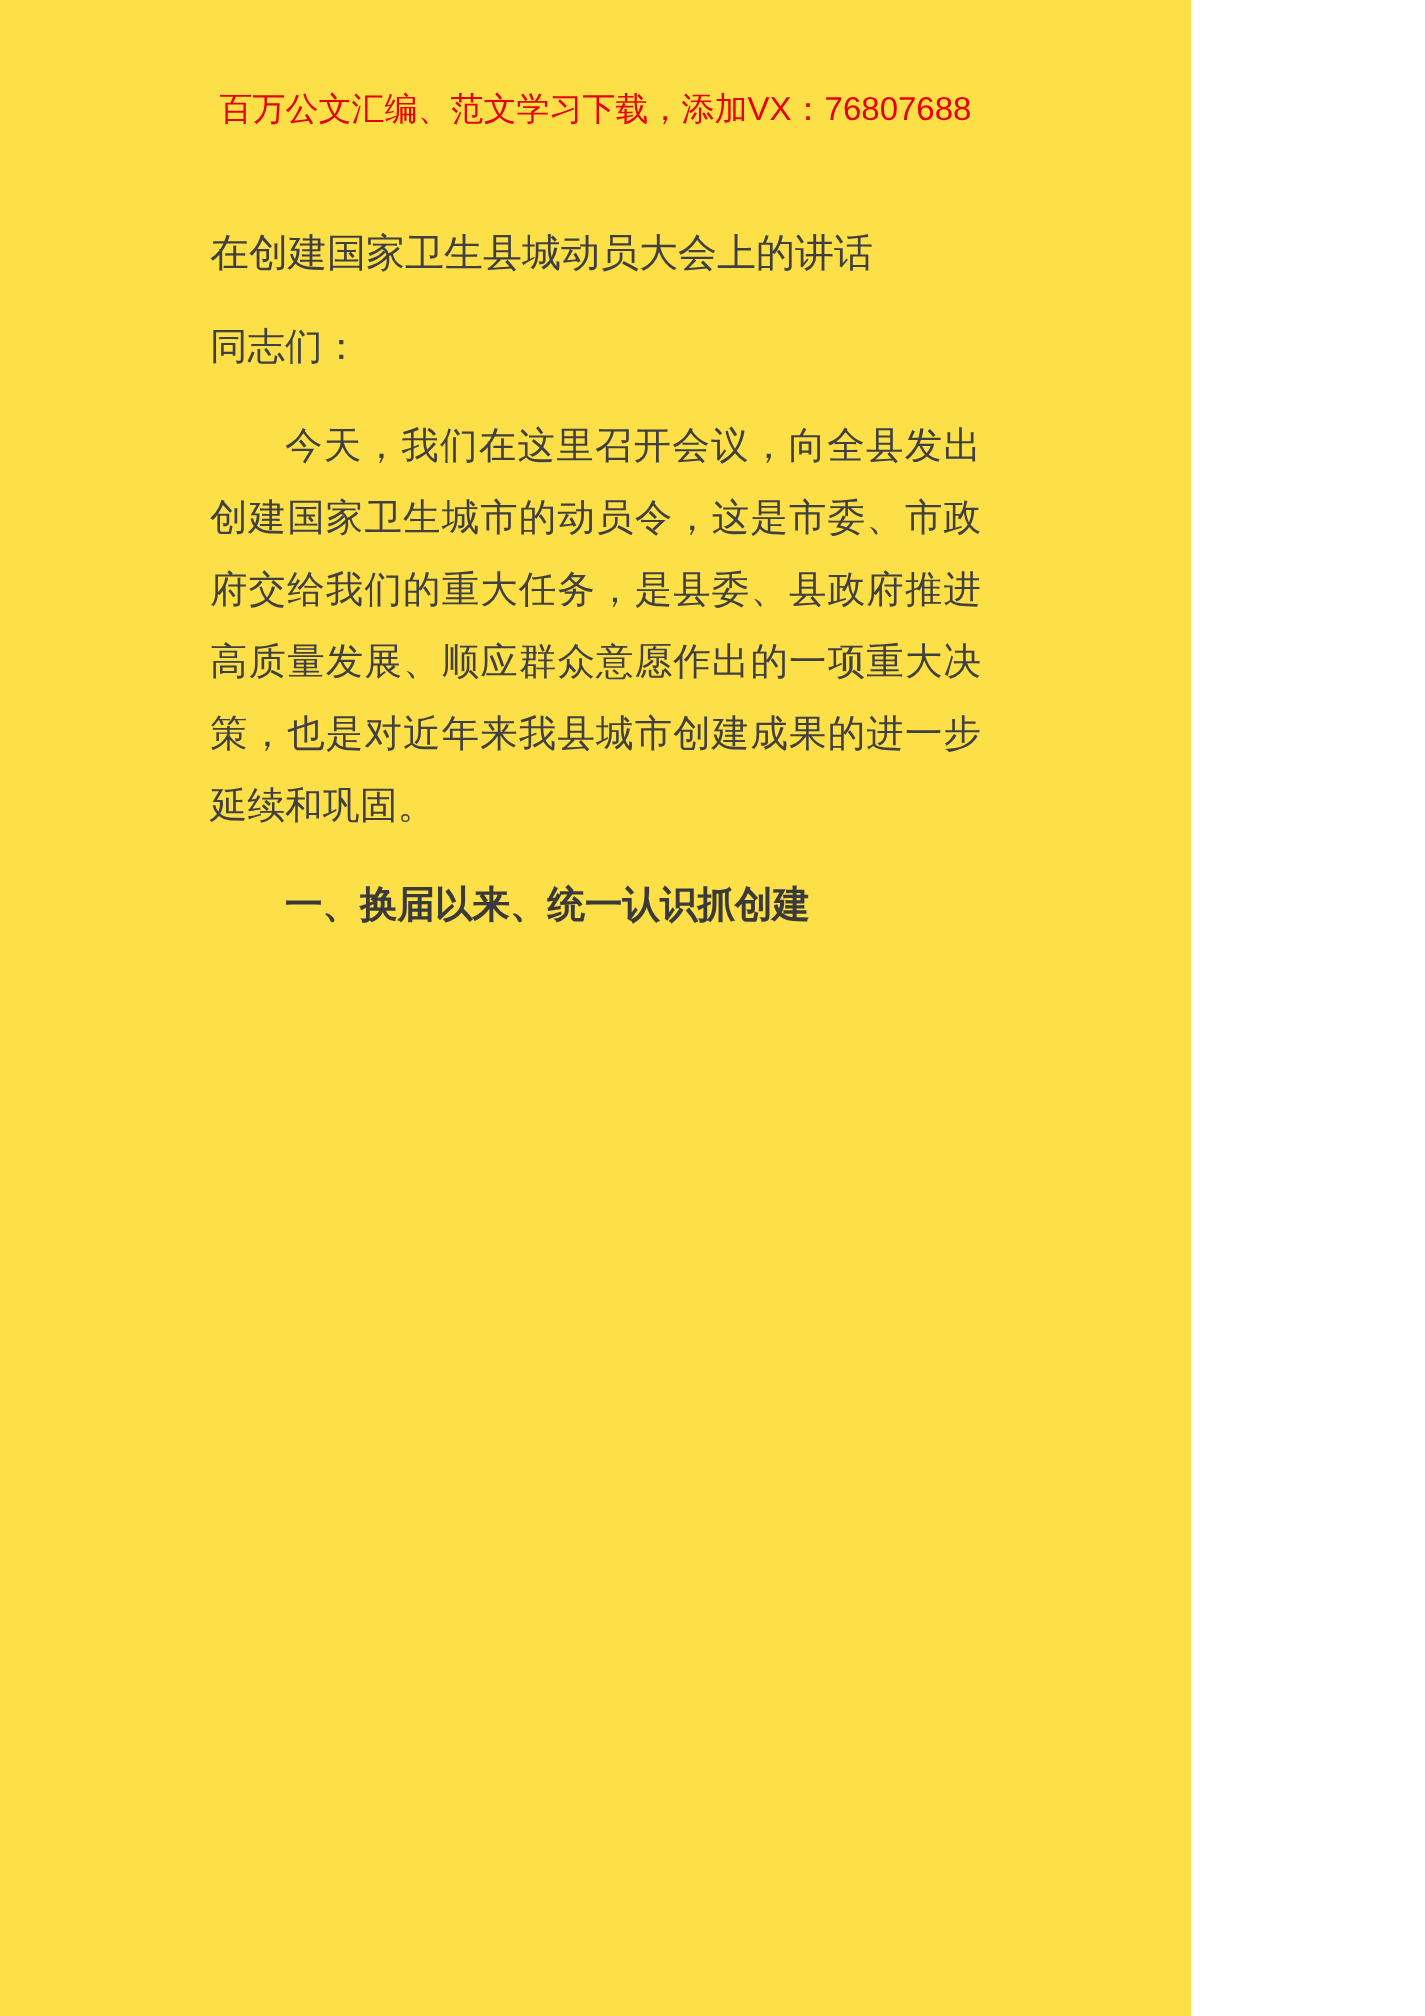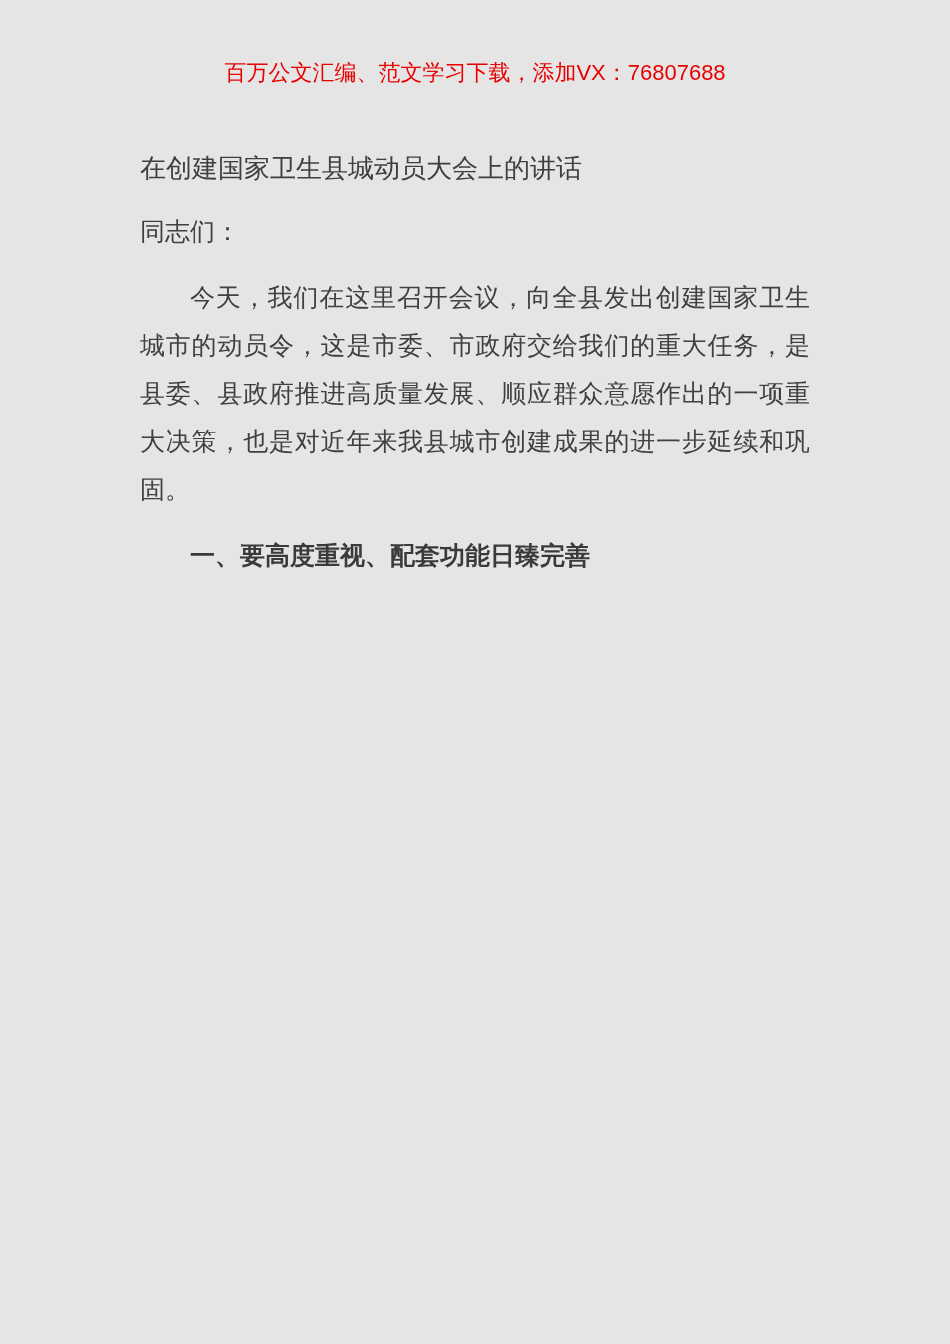--- a/index.html
+++ b/index.html
@@ -8,24 +8,24 @@
     background: #ffffff;
   }
   body {
     width: 950px;
     height: 1344px;
     overflow: hidden;
     font-family: "Liberation Sans", sans-serif;
   }
   .page {
     box-sizing: border-box;
-    width: 950px;
+    width: 794px;
     height: 1344px;
     padding: 58px 140px 0 140px;
-    background: #e5e5e5;
+    background: #fde047;
     color: #404040;
   }
   .promo {
     color: #e80000;
     font-size: 22px;
     line-height: 30px;
     text-align: center;
     margin: 0 0 56px 0;
     white-space: nowrap;
   }
@@ -65,15 +65,15 @@
   <div class="promo">百万公文汇编、范文学习下载，添加VX：76807688</div>
 
   <h1 class="doc-title">在创建国家卫生县城动员大会上的讲话</h1>
 
   <p class="salutation">同志们：</p>
 
 
   <p class="para">今天，我们在这里召开会议，向全县发出创建国家卫生城市的动员令，这是市委、市政府交给我们的重大任务，是县委、县政府推进高质量发展、顺应群众意愿作出的一项重大决策，也是对近年来我县城市创建成果的进一步延续和巩固。</p>
 
 
-  <h2 class="section-heading">一、要高度重视、配套功能日臻完善</h2>
+  <h2 class="section-heading">一、换届以来、统一认识抓创建</h2>
 
 </div>
 
 </body></html>

